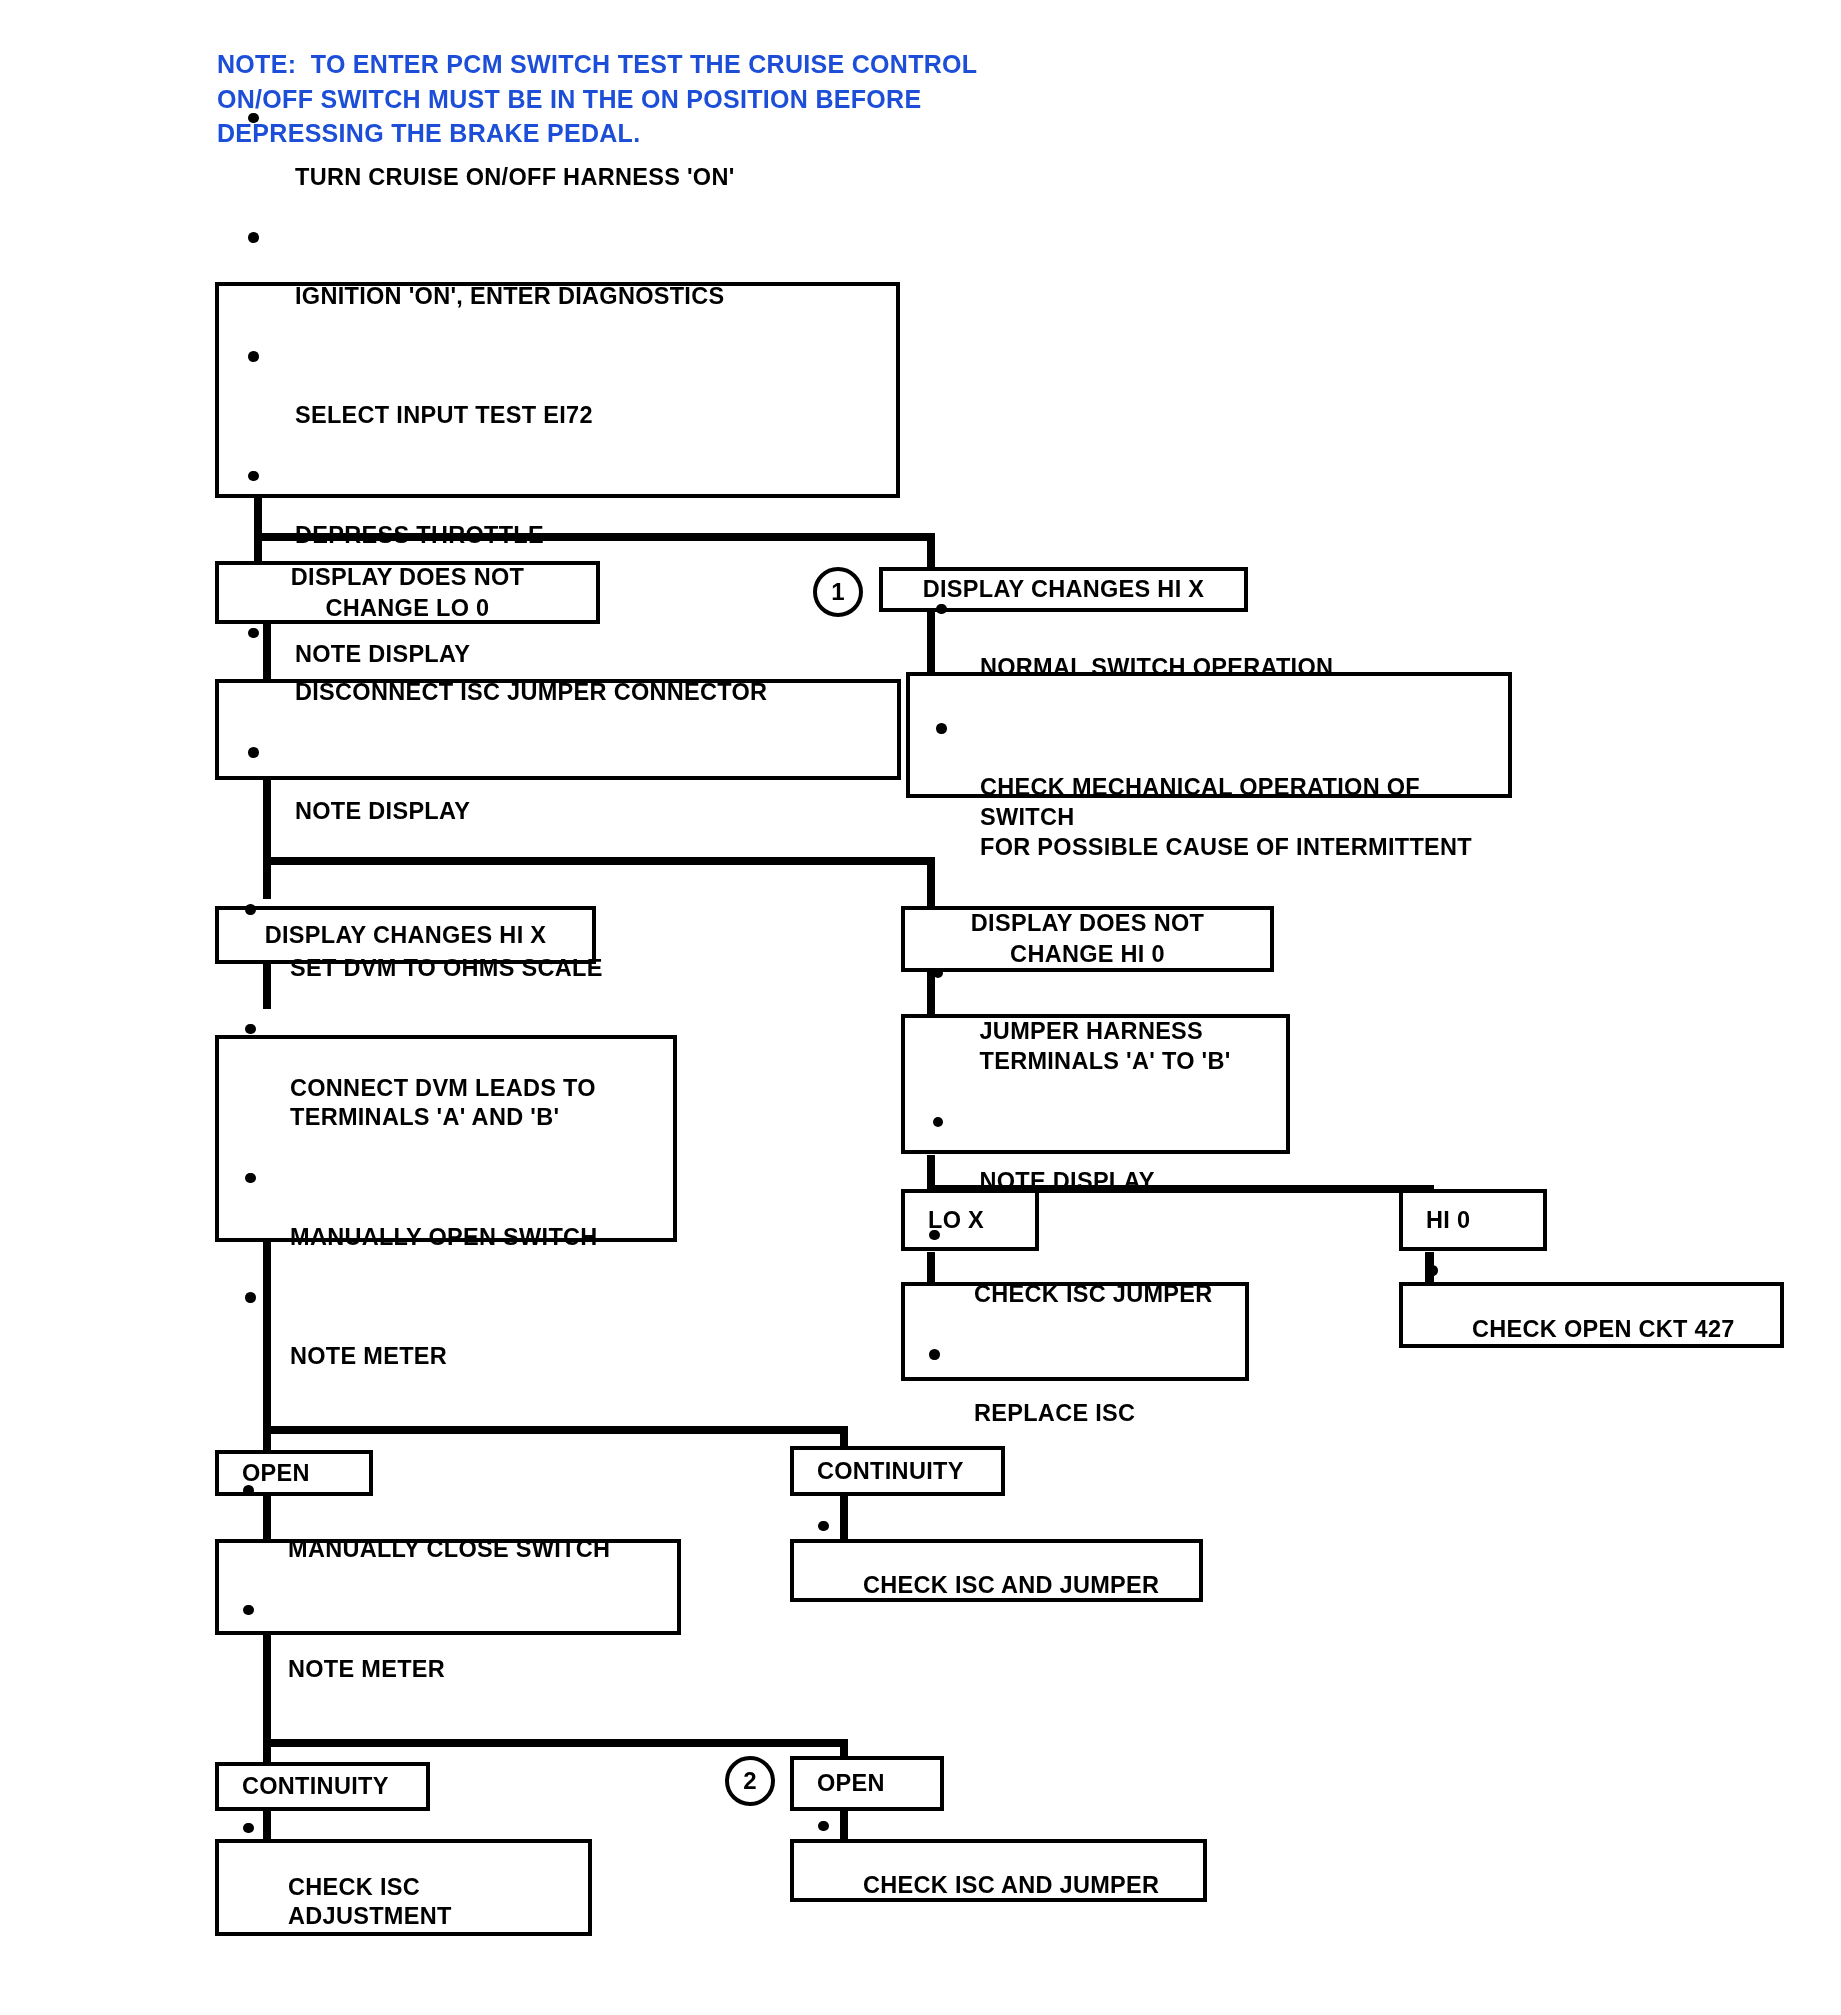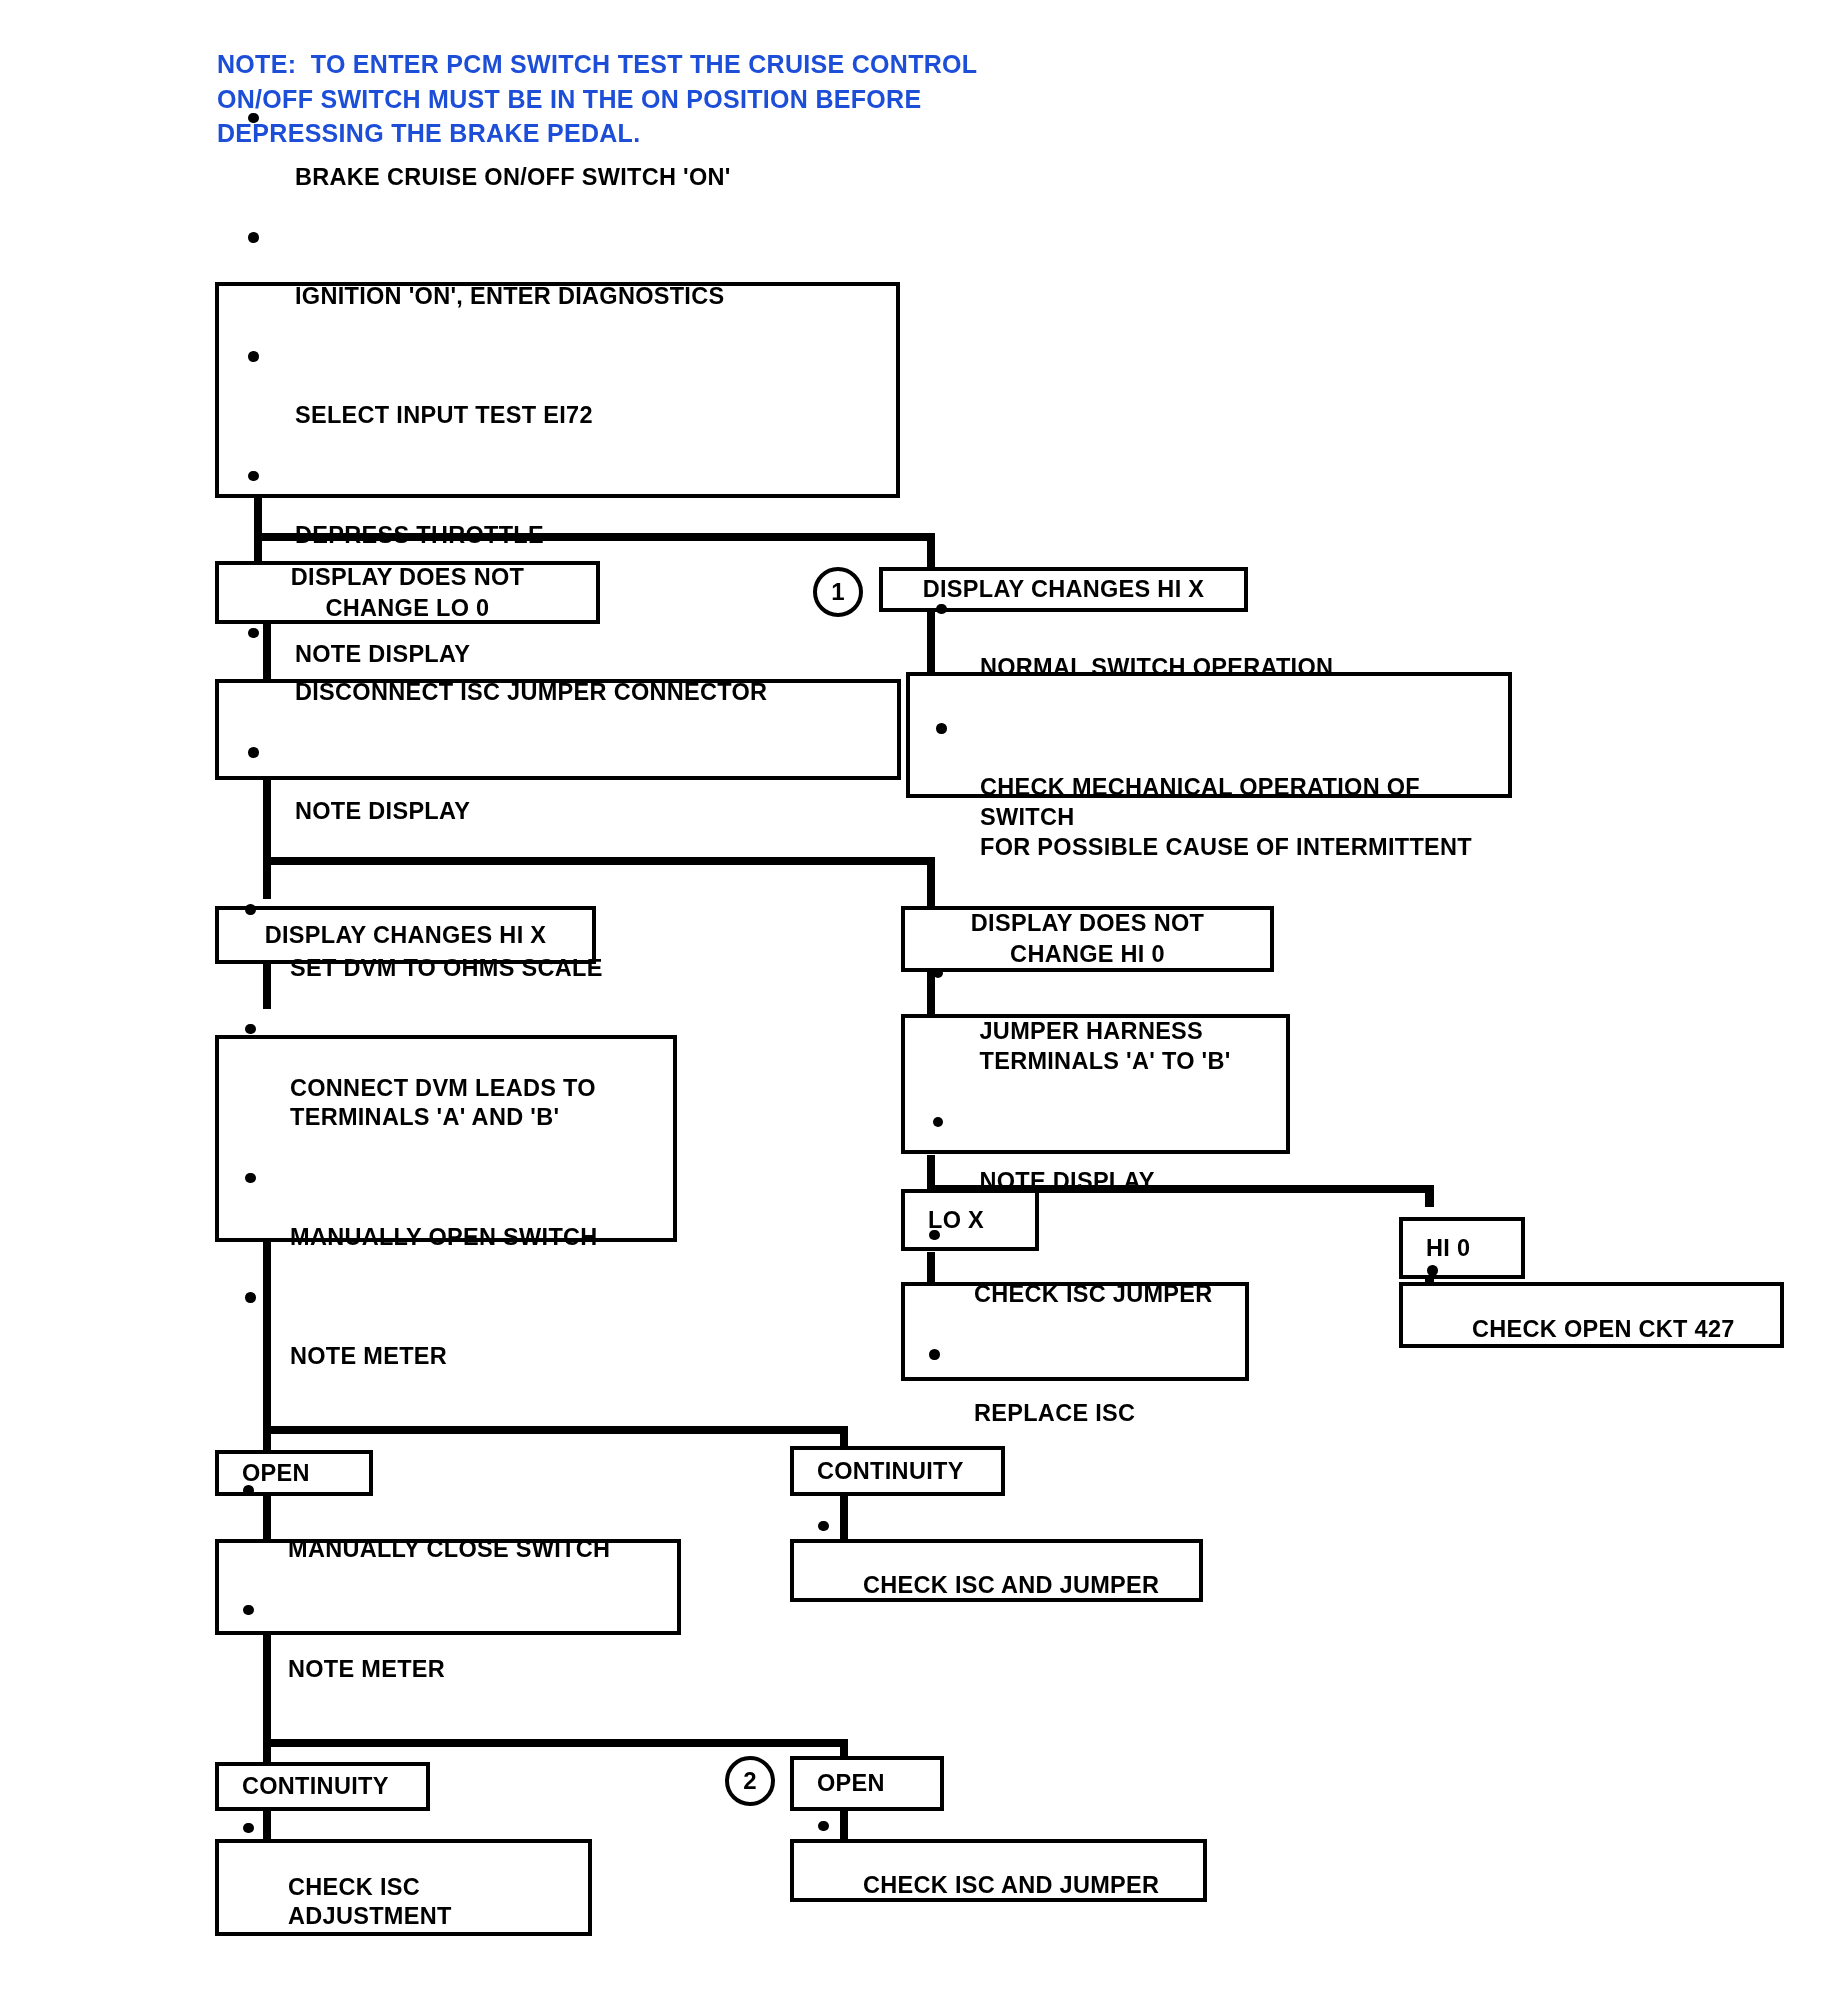--- a/index.html
+++ b/index.html
@@ -147,21 +147,21 @@
       <path d="M 330 2233 L 330 2270"></path>
 
       <path d="M 1042 2233 L 1042 2270"></path>
     </g>
   </svg>
 
   <div class="box" style="left:215px;top:282px;width:685px;height:216px;">
     <ul class="blist" style="padding:11.3px 0 11.3px 29px;">
       <li>
         <span class="bullet"></span>
-        <span class="txt" style="margin-left:47px;">BRAKE CRUISE ON/OFF SWITCH 'ON'</span>
+        <span class="txt" style="margin-left:47px;">TURN CRUISE ON/OFF HARNESS 'ON'</span>
       </li>
       <li>
         <span class="bullet"></span>
         <span class="txt" style="margin-left:47px;">IGNITION 'ON', ENTER DIAGNOSTICS</span>
       </li>
       <li>
         <span class="bullet"></span>
         <span class="txt" style="margin-left:47px;">SELECT INPUT TEST EI72</span>
       </li>
       <li>
@@ -257,21 +257,21 @@
         <span class="bullet"></span>
         <span class="txt" style="margin-left:47px;">NOTE DISPLAY</span>
       </li>
     </ul>
   </div>
 
   <div class="box" style="left:901px;top:1189px;width:138px;height:62px;">
     <div class="lbl left" style="padding-left:23px;">LO X</div>
   </div>
 
-  <div class="box" style="left:1399px;top:1189px;width:126px;height:62px;margin-top:28px;">
+  <div class="box" style="left:1399px;top:1189px;width:148px;height:62px;">
     <div class="lbl left" style="padding-left:23px;">HI 0</div>
   </div>
 
   <div class="box" style="left:901px;top:1282px;width:348px;height:99px;">
     <ul class="blist" style="padding:8px 10px 8px 24px;">
       <li>
         <span class="bullet"></span>
         <span class="txt" style="margin-left:45px;">CHECK ISC JUMPER</span>
       </li>
       <li>

